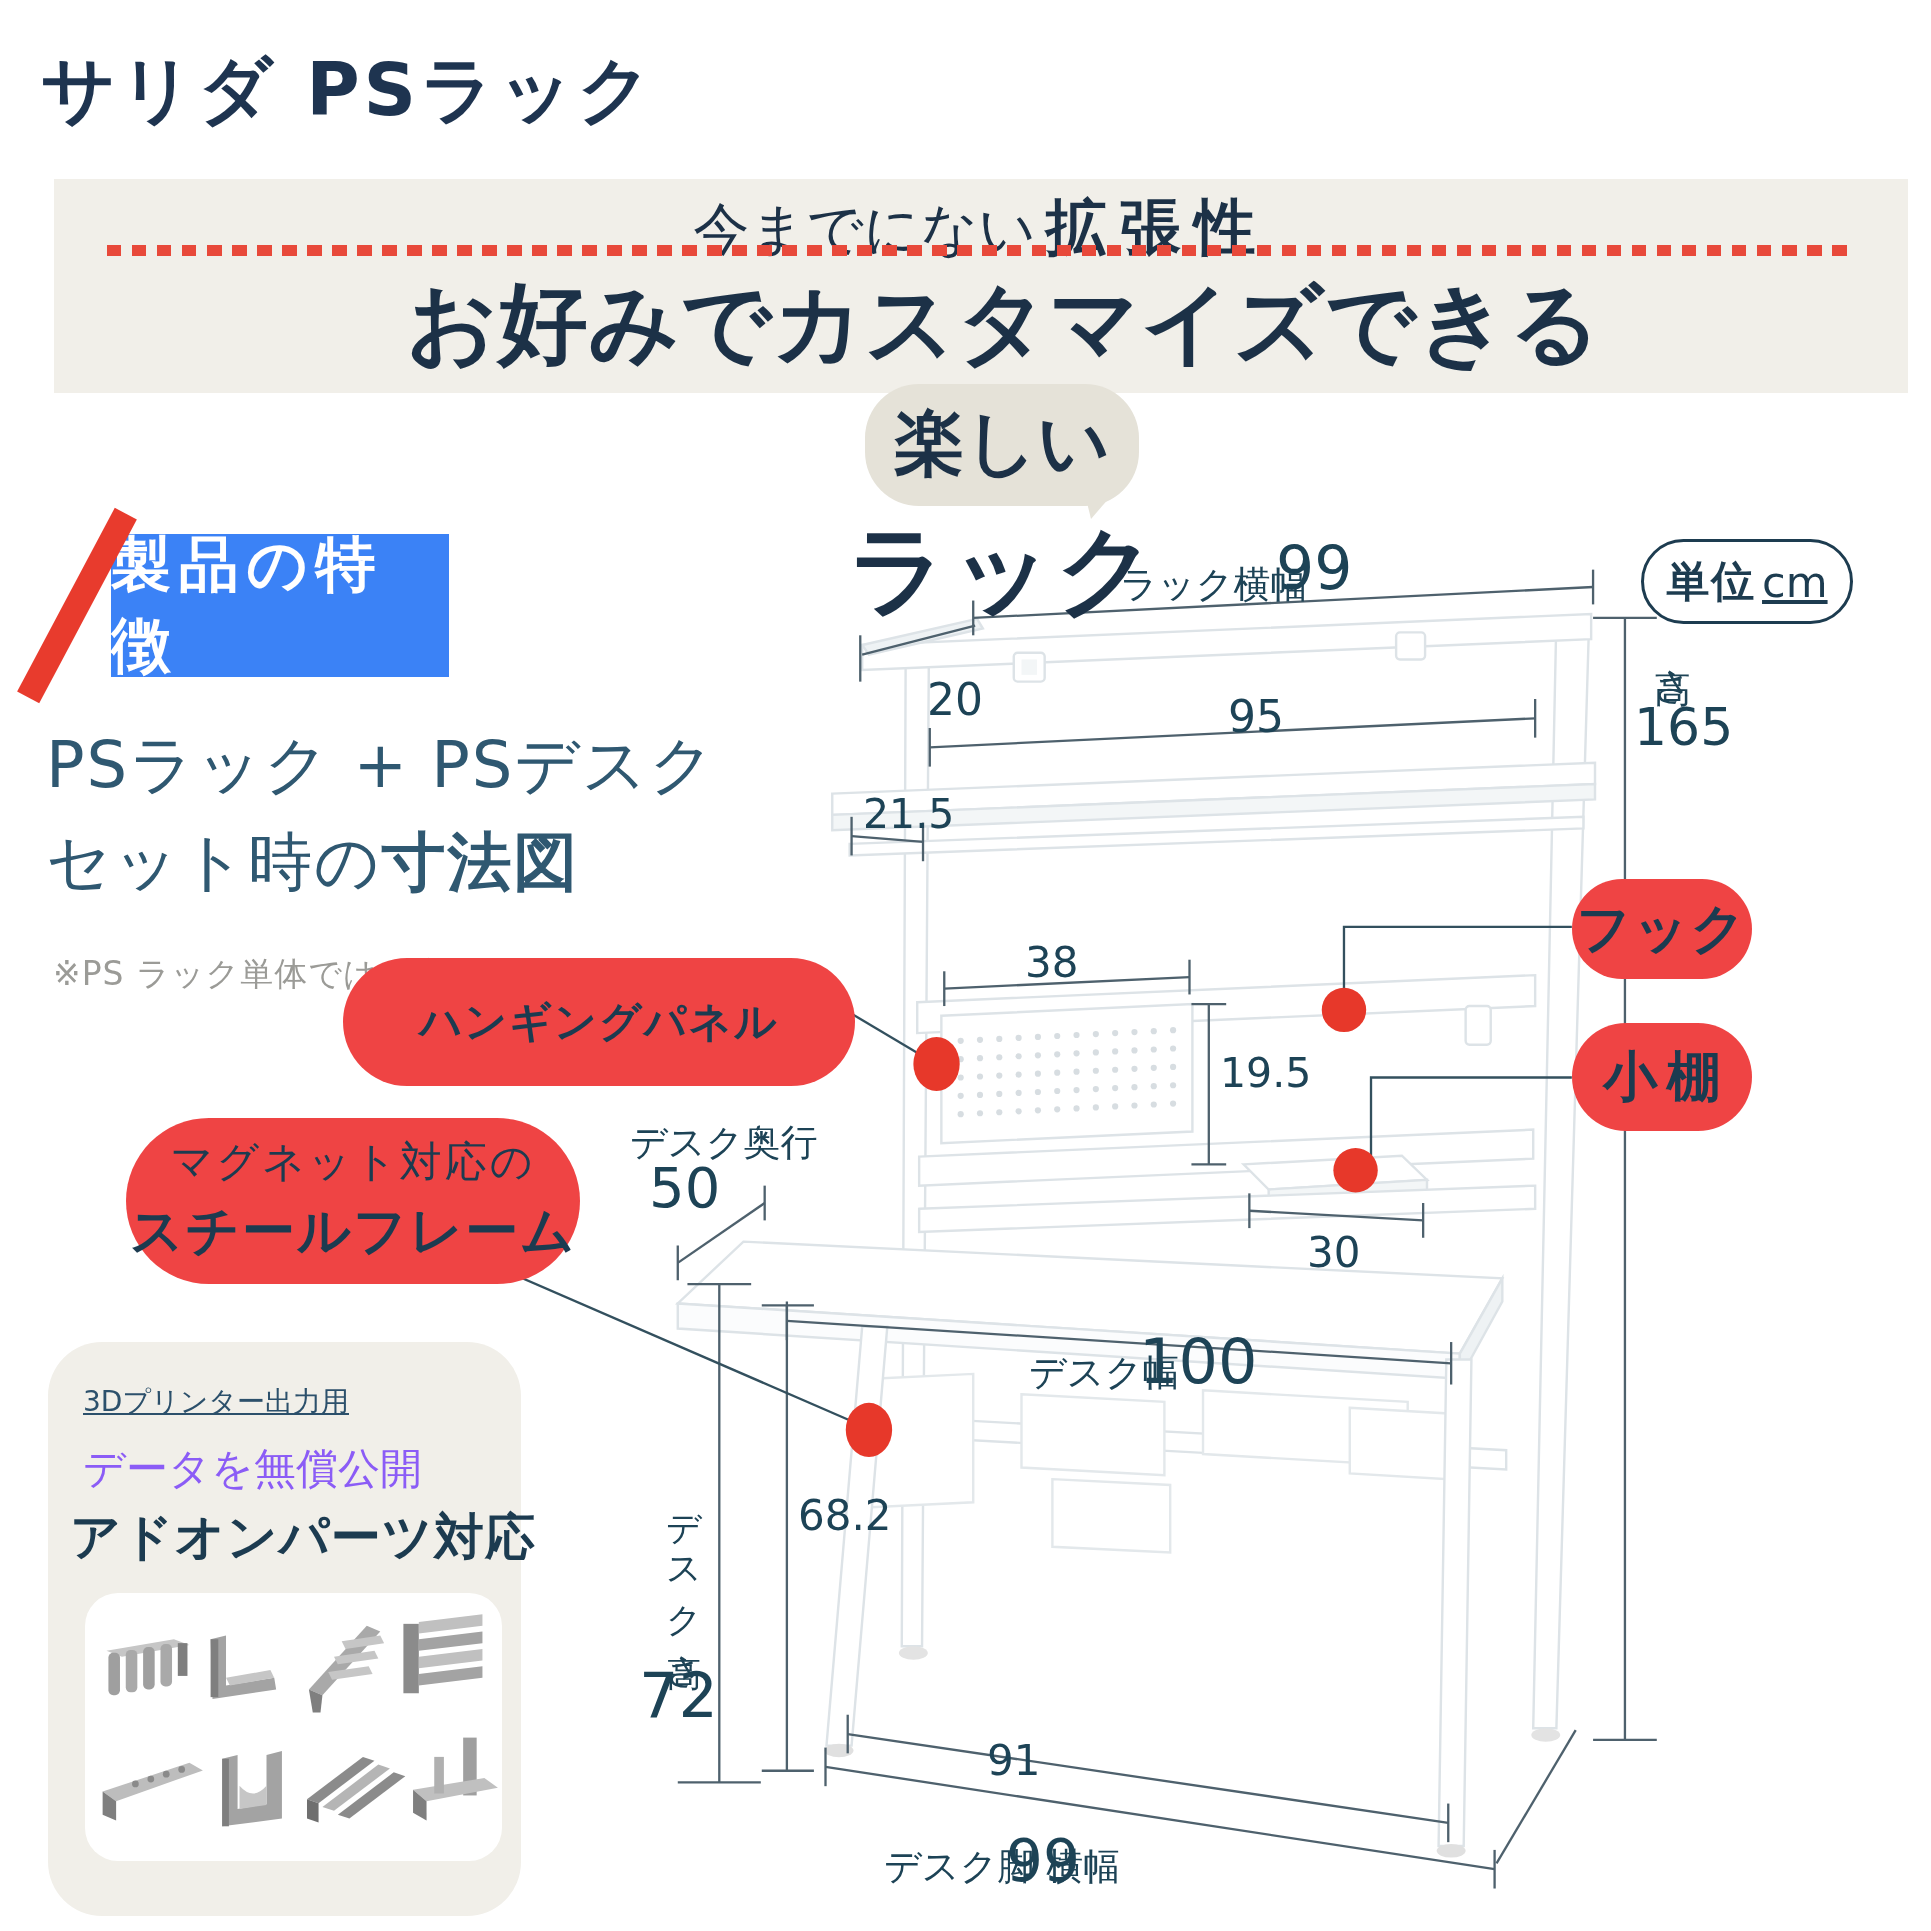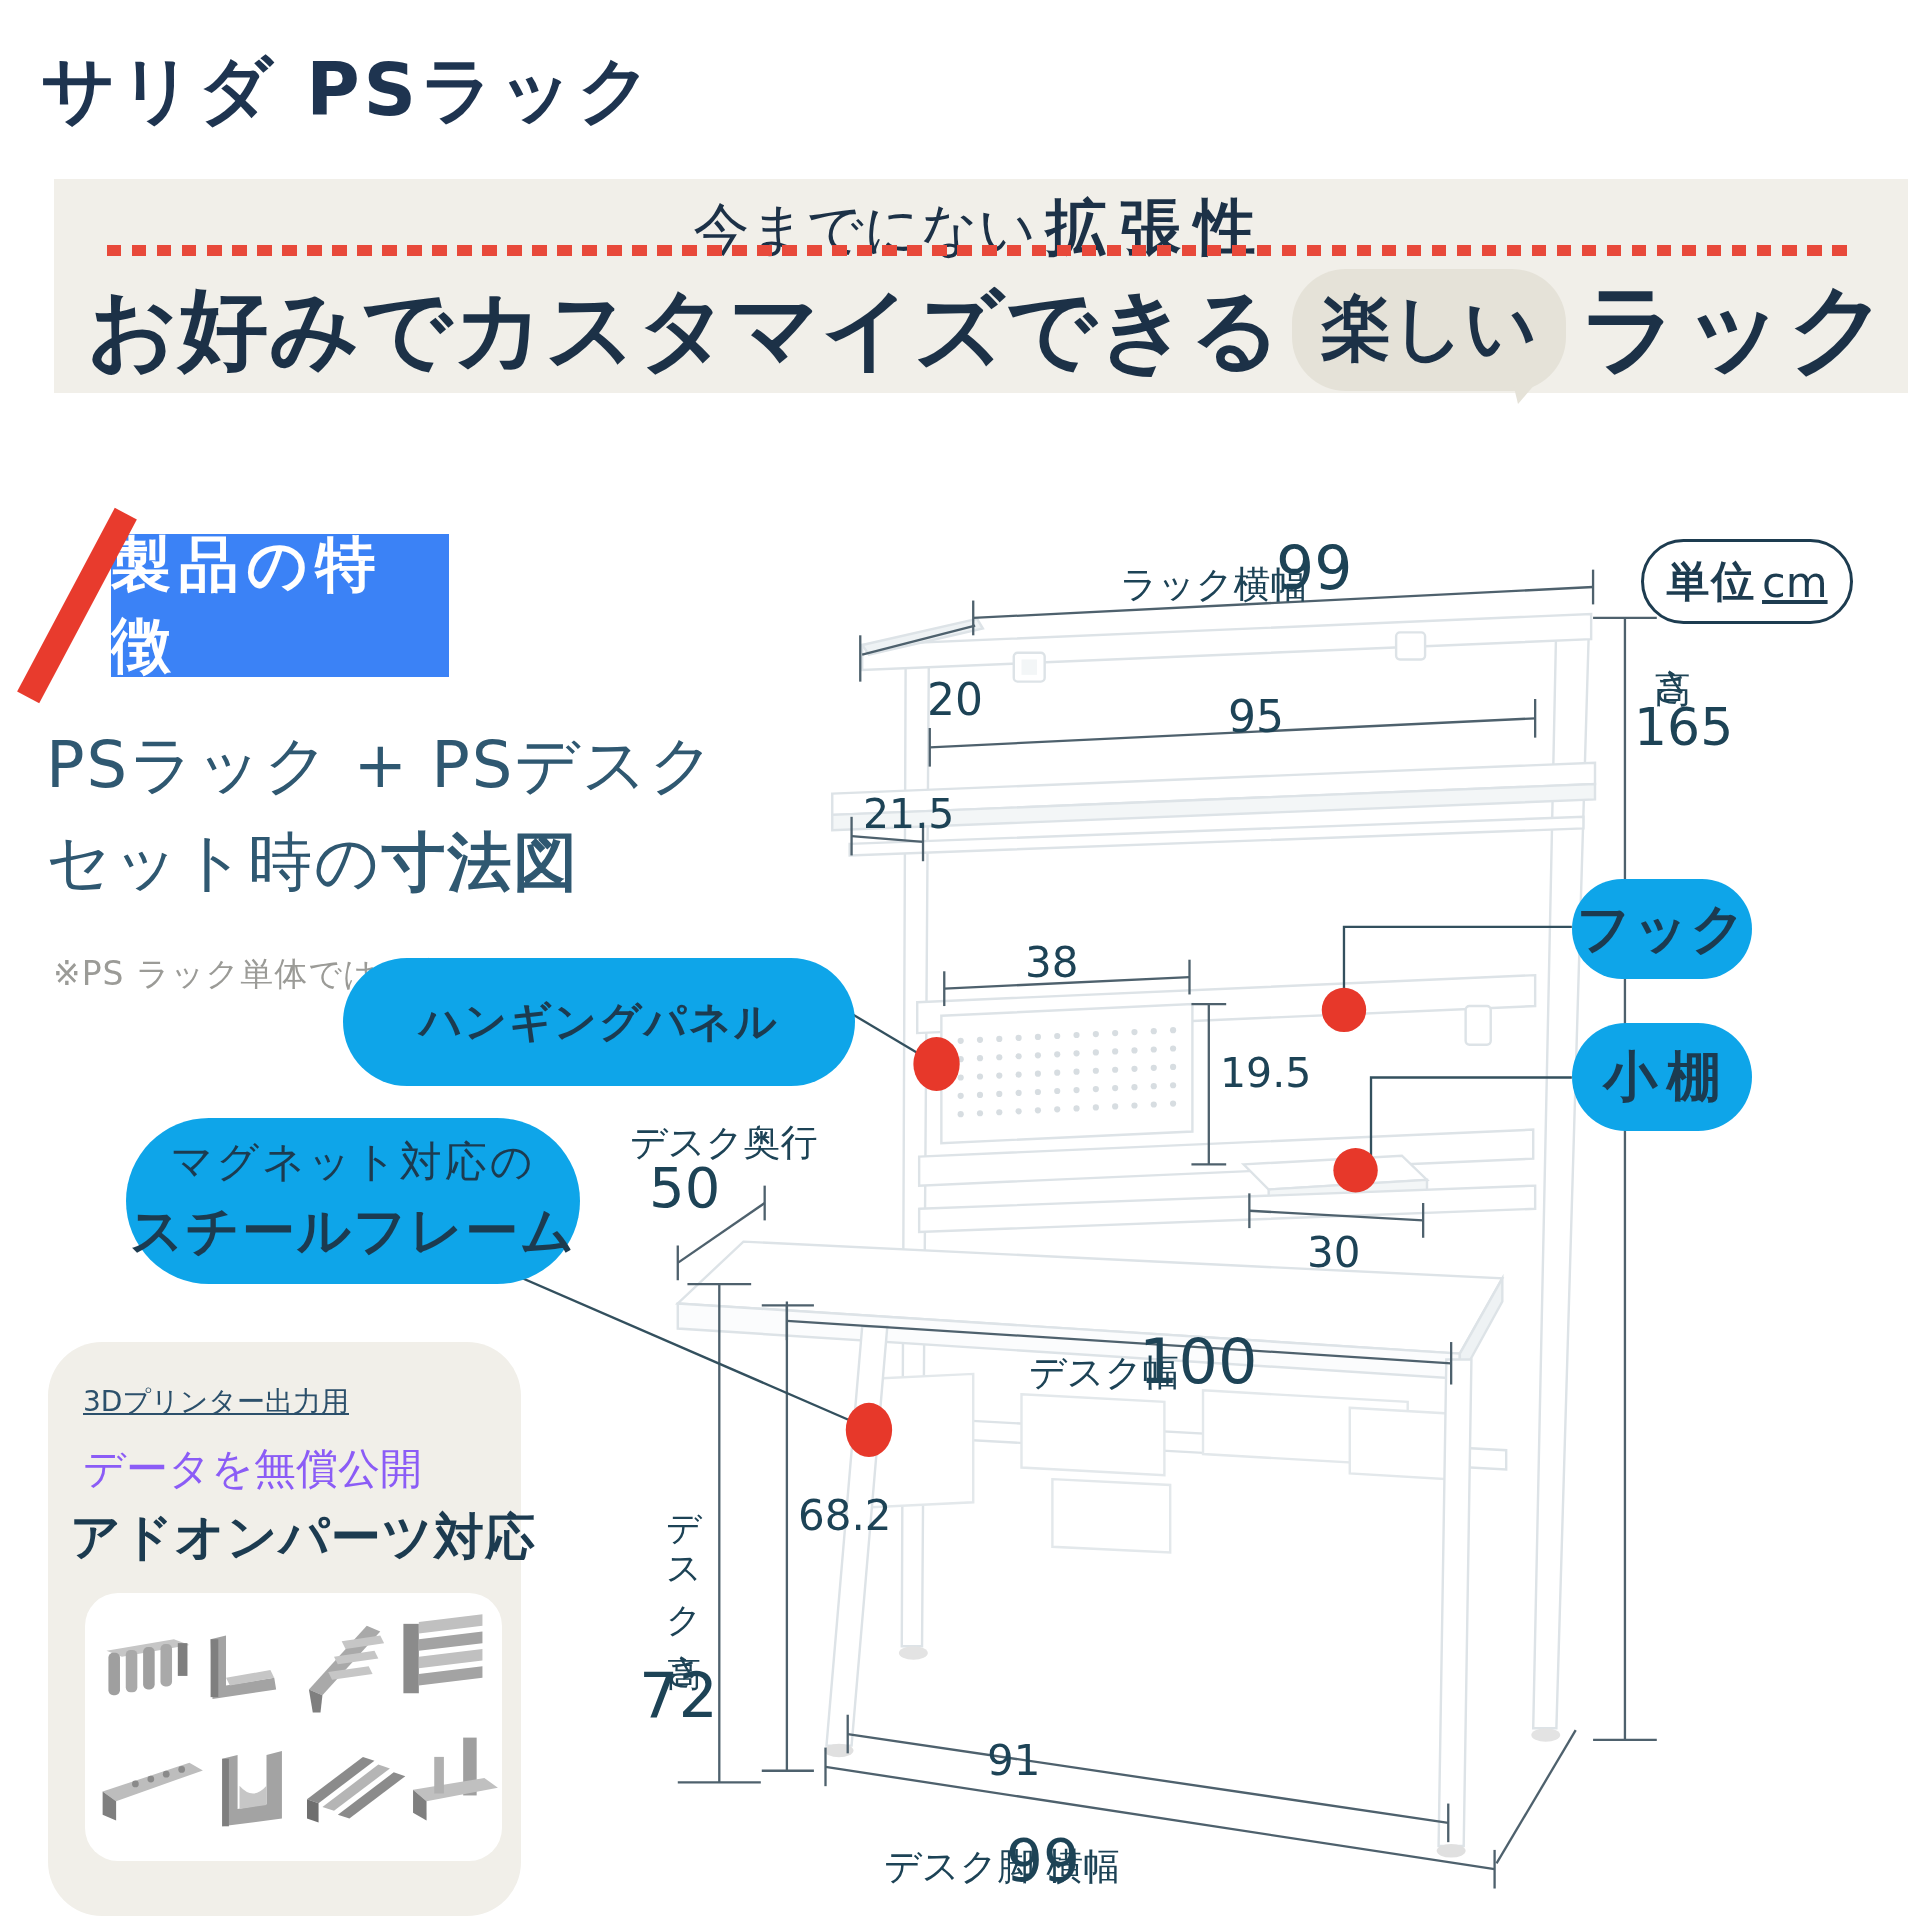--- a/index.html
+++ b/index.html
@@ -10,37 +10,37 @@
   }
   .abs{position:absolute;}
   
   .page-title{left:41px;top:42px;font-size:73px;font-weight:bold;letter-spacing:3.9px;color:#1e3450;}
   
   .banner{left:54px;top:179px;width:1854px;height:214px;background:#f1efe9;}
   .banner-line1{position:absolute;left:0;top:7.7px;width:100%;text-align:center;font-size:56px;color:#1c3147;}
   .banner-line1 .bold{font-weight:bold;font-size:61px;letter-spacing:13.5px;margin-left:9.7px;}
   .dashes{position:absolute;left:53px;top:66px;width:1748px;height:10.6px;
     background:repeating-linear-gradient(90deg,#e8493a 0 14.5px,transparent 14.5px 25px);}
-  .banner-line2{position:absolute;left:33px;top:85px;width:1834px;display:flex;align-items:center;}
+  .banner-line2{position:absolute;left:33px;top:85px;width:1834px;display:flex;align-items:center;flex-direction:column;}
   .banner-line2 .main{font-size:89px;font-weight:bold;color:#1c3147;letter-spacing:1px;}
   .bubble{position:relative;background:#e5e2d8;border-radius:54px;padding:11.6px 29px 15.4px 29px;
     font-size:71px;font-weight:bold;color:#1c3147;margin:0 13.5px 0 9.7px;}
   .bubble:after{content:"";position:absolute;right:23px;bottom:-13.5px;width:0;height:0;
     border-top:29px solid #e5e2d8;border-left:7.7px solid transparent;border-right:25px solid transparent;}
   .banner-line2 .suffix{font-size:98px;font-weight:bold;color:#1c3147;letter-spacing:3.9px;}
   
   .badge{left:111px;top:534px;width:338px;height:143px;background:#3b82f6;display:flex;
     align-items:center;justify-content:center;font-size:60px;font-weight:bold;color:#fff;letter-spacing:7.7px;}
   .slash{left:-27px;top:593px;width:208px;height:25px;background:#e83b2d;transform:rotate(-62deg);}
   .subtitle1{left:46px;top:722px;font-size:64px;color:#2f5871;letter-spacing:1.9px;}
   .subtitle2{left:46px;top:819px;font-size:64px;color:#2f5871;letter-spacing:1.9px;}
   .subtitle2 .bold{font-weight:bold;}
   .note{left:53px;top:952px;font-size:33px;color:#9b9b97;letter-spacing:1px;}
   
-  .pill{background:#0ea5e9;border-radius:87px;display:flex;align-items:center;justify-content:center;
+  .pill{background:#ef4444;border-radius:87px;display:flex;align-items:center;justify-content:center;
     color:#1c3b50;}
   .pill-hanging{left:343px;top:958px;width:512px;height:128px;font-size:42px;font-weight:bold;letter-spacing:1.9px;}
   .pill-steel{left:126px;top:1118px;width:454px;height:166px;flex-direction:column;}
   .pill-steel .l1{font-size:42px;letter-spacing:2.9px;}
   .pill-steel .l2{font-size:53px;font-weight:bold;letter-spacing:1.9px;margin-top:5.8px;}
   .pill-hook{left:1572px;top:879px;width:180px;height:100px;font-size:54px;font-weight:bold;letter-spacing:1.9px;}
   .pill-shelf{left:1572px;top:1023px;width:180px;height:108px;font-size:54px;font-weight:bold;letter-spacing:9.7px;padding-left:9.7px;}
   
   .addon-box{left:48px;top:1342px;width:473px;height:574px;background:#f1efe9;border-radius:54px;}
   .addon-l1{left:83px;top:1383px;font-size:28px;color:#2c506b;text-decoration:underline;}

